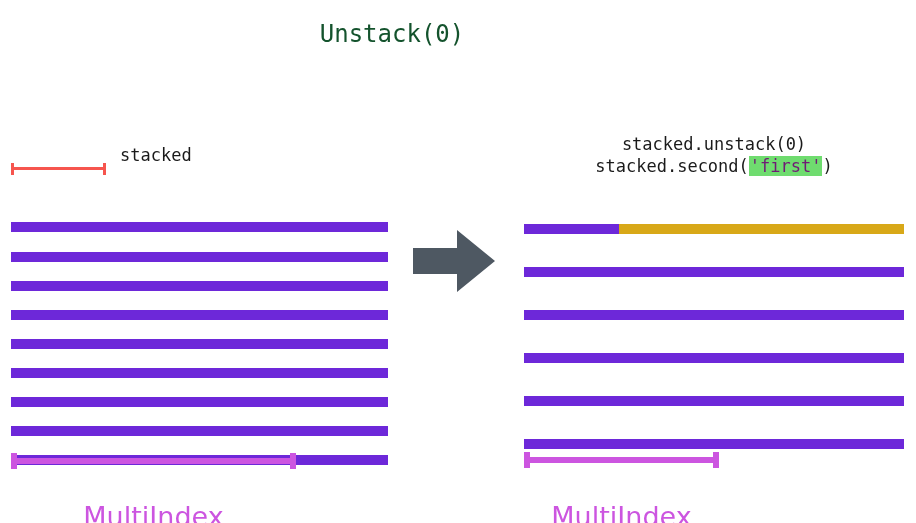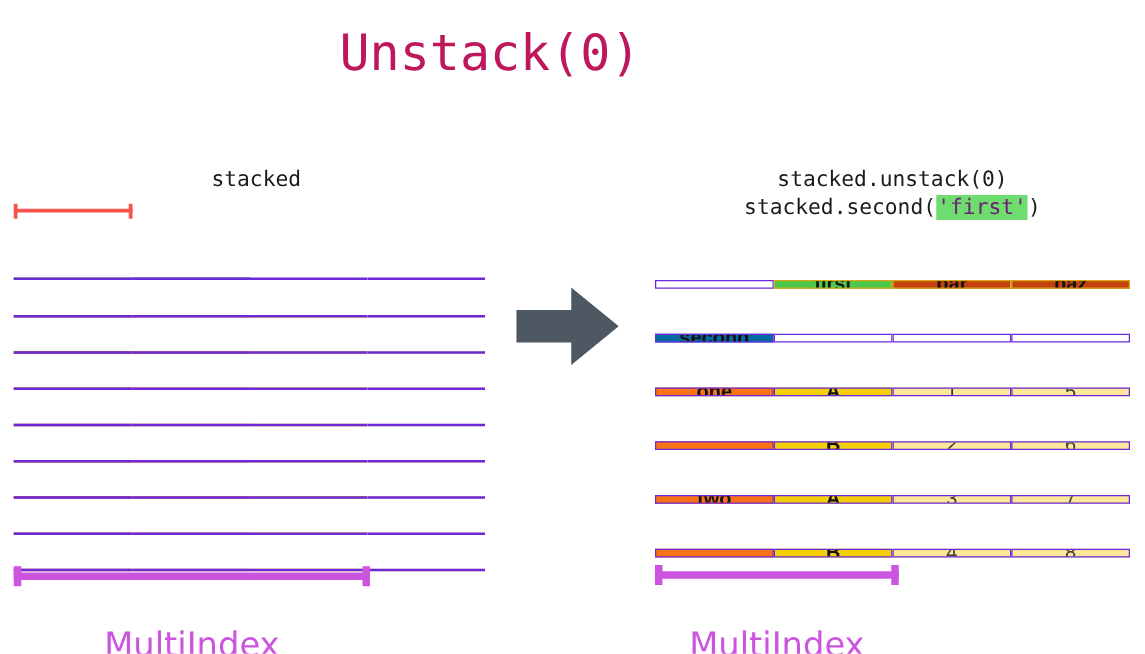--- a/index.html
+++ b/index.html
@@ -17,32 +17,31 @@
   }
 
   
   .title {
     position: absolute;
     left: 0;
     top: 20px;
     width: 784px;
     text-align: center;
     font-family: "DejaVu Sans Mono", "Liberation Mono", monospace;
-    font-size: 40px;
-    color: #be185d;
+    font-size: 24px;
+    color: #14532d;
     letter-spacing: 0px;
   }
 
   
   .caption-stacked {
     position: absolute;
     left: 120px;
-    top: 134px;
+    top: 145px;
     width: 170px;
-    text-align: center;
     font-family: "DejaVu Sans Mono", "Liberation Mono", monospace;
     font-size: 17px;
     color: #1a1a1a;
   }
   .caption-right {
     position: absolute;
     left: 524px;
     top: 108px;
     width: 380px;
     text-align: center;
@@ -63,35 +62,35 @@
   }
 
   
   .grid {
     position: absolute;
     display: grid;
     box-sizing: border-box;
   }
   .cell {
     box-sizing: border-box;
-    border: 1px solid #6d28d9;
+    border: 5px solid #6d28d9;
     display: flex;
     align-items: center;
     justify-content: center;
     font-size: 16px;
     font-weight: bold;
     color: #111111;
     overflow: hidden;
     white-space: nowrap;
     margin-top: 36px;
   }
   .c-white  { background: #ffffff; }
   .c-green  { background: #4CC94C; }
   .c-lgreen { background: #0369a1; }
-  .c-blue   { background: #c2410c; }
+  .c-blue   { background: #eab308; }
   .c-lblue  { background: #f97316; }
   .c-gold   { background: #F4CE06; }
   .c-lgold  { background: #FAE79A; font-weight: normal; color: #3a3a3a; font-size: 16px; }
   .c-blue.hdr-orange, .c-green.hdr-orange { border-color: #D8A818; }
 
   
   .arrow {
     position: absolute;
     left: 413px;
     top: 230px;

